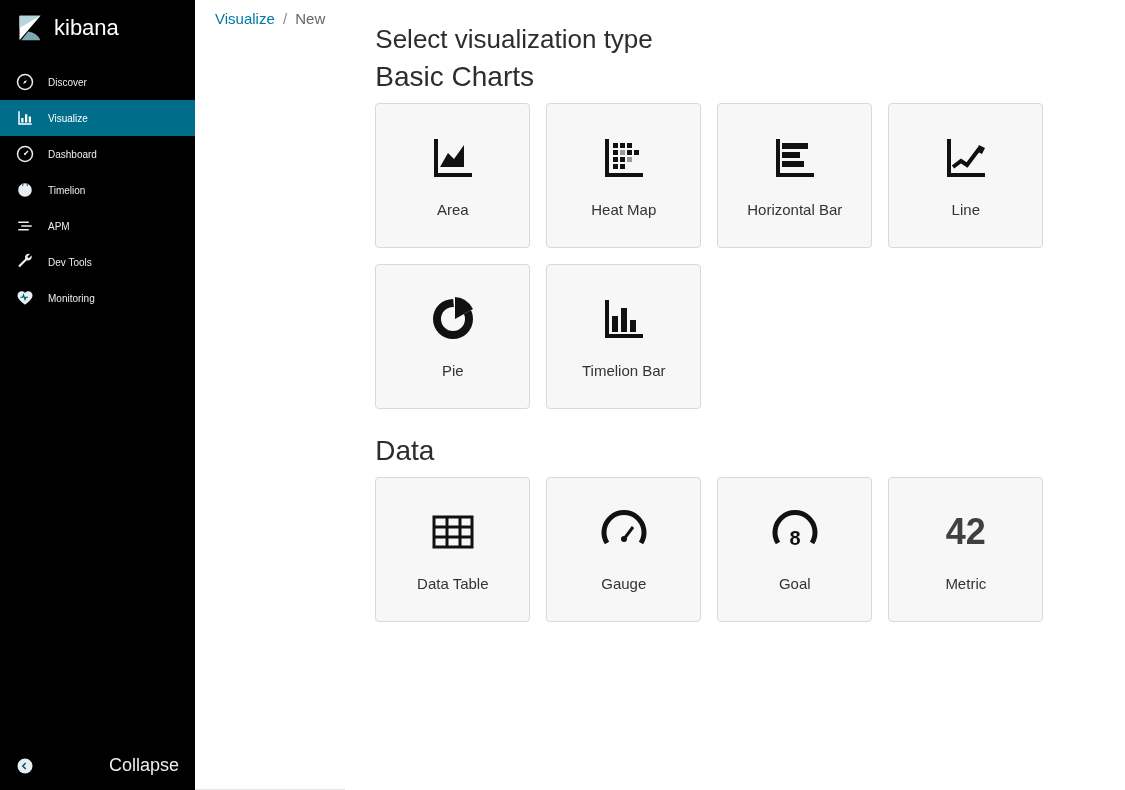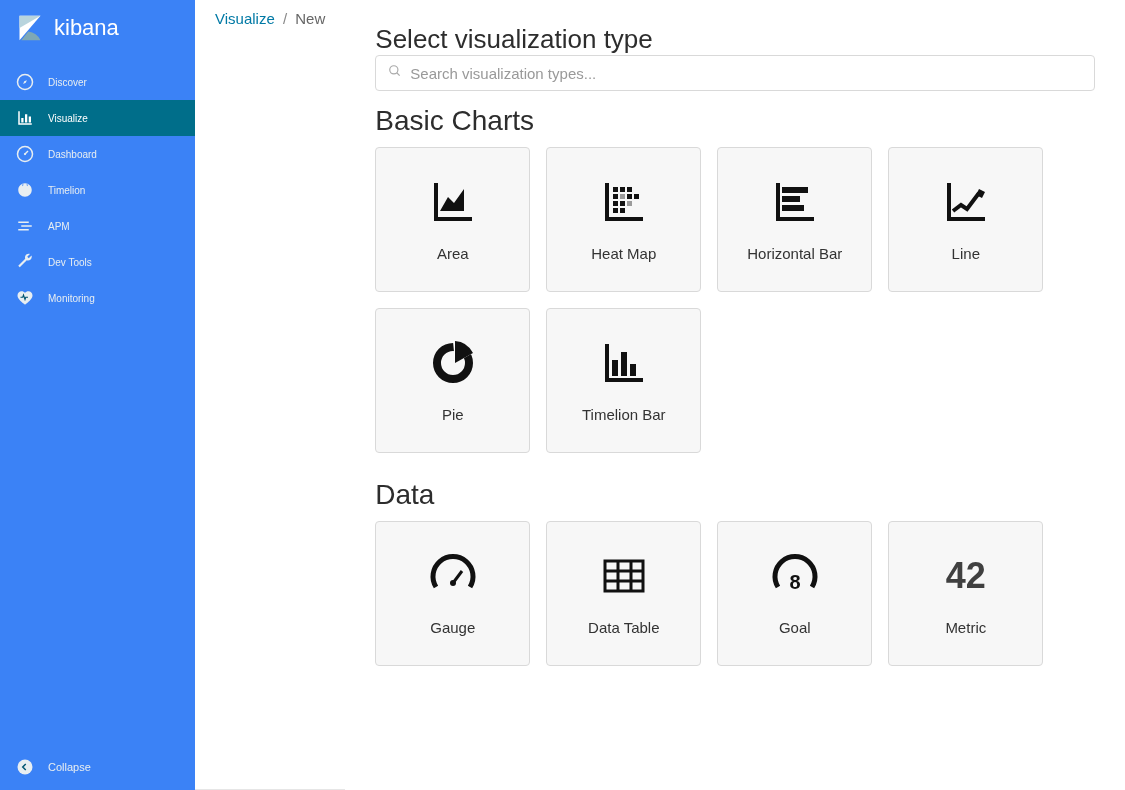--- a/index.html
+++ b/index.html
@@ -1,26 +1,26 @@
 <!DOCTYPE html>
 <html><head>
 <meta charset="utf-8">
 <style>
 * { box-sizing: border-box; margin: 0; padding: 0; }
 body { font-family: -apple-system, BlinkMacSystemFont, "Segoe UI", Helvetica, Arial, sans-serif; width: 1125px; height: 790px; overflow: hidden; background: #fff; display: flex; }
-.sidebar { width: 195px; background: #3b82f6; color: #fff; display: flex; flex-direction: column; }
+.sidebar { width: 195px; background: #000000; color: #fff; display: flex; flex-direction: column; }
 .logo-row { display: flex; align-items: center; padding: 14px 16px; gap: 10px; }
 .logo-mark { width: 28px; height: 28px; }
 .logo-text { font-size: 22px; font-weight: 400; color: #fff; }
 .nav { flex: 1; padding-top: 8px; }
 .nav-item { display: flex; align-items: center; gap: 14px; padding: 9px 16px; font-size: 10px; cursor: pointer; color: #e8eef1; }
 .nav-item.active { background: #006e8a; color: #fff; }
 .nav-icon { width: 18px; height: 18px; display: flex; align-items: center; justify-content: center; }
 .nav-icon svg { width: 18px; height: 18px; fill: currentColor; }
-.collapse-row { display: flex; align-items: center; gap: 14px; padding: 14px 16px; font-size: 11px; cursor: pointer; color: #e8eef1; border-top: none; }
+.collapse-row { display: flex; align-items: center; gap: 14px; padding: 14px 16px; font-size: 18px; cursor: pointer; color: #e8eef1; border-top: none; justify-content: space-between; }
 .main { flex: 1; display: flex; overflow: hidden; }
 .breadcrumb { padding: 10px 20px 8px 20px; font-size: 15px; border-bottom: 1px solid #e6e6e6; color: #666; }
 .breadcrumb a { color: #0079a5; text-decoration: none; }
 .breadcrumb .sep { color: #888; margin: 0 4px; }
 .content { padding: 24px 30px; overflow-y: auto; flex: 1; }
 .page-title { font-size: 26px; font-weight: 400; color: #2d2d2d; }
 .search-box { width: 100%; border: 1px solid #d9d9d9; border-radius: 4px; padding: 8px 12px; display: flex; align-items: center; gap: 8px; background: #fff; margin-bottom: 14px; }
 .search-box svg { width: 14px; height: 14px; fill: #aaa; }
 .search-box input { border: none; outline: none; font-size: 15px; flex: 1; color: #333; background: transparent; }
 .search-box input::placeholder { color: #999; }
@@ -124,27 +124,20 @@
 <div class="main">
   <div class="breadcrumb">
     <a href="#">Visualize</a>
     <span class="sep">/</span>
     <span>New</span>
   </div>
 
   <div class="content">
     <h1 class="page-title">Select visualization type</h1>
 
-    <div class="search-box">
-      <span><svg viewBox="0 0 24 24">
-            <circle cx="10" cy="10" r="7" fill="none" stroke="#aaa" stroke-width="2"></circle>
-            <path d="M20 20l-5-5" stroke="#aaa" stroke-width="2"></path>
-          </svg></span>
-      <input type="text" placeholder="Search visualization types..." style="">
-    </div>
 
     <h2 class="section-title">Basic Charts</h2>
     <div class="vis-grid">
       <div class="vis-card">
         <span class="vis-icon">
             <svg viewBox="0 0 50 50">
               <path fill="#111" d="M6 6v38h38v-4H10V6H6z"></path>
               <path fill="#111" d="M12 34l8-14 6 6 10-14v22H12z"></path>
             </svg>
           </span>
@@ -212,39 +205,39 @@
           </span>
         <span class="vis-label">Timelion Bar</span>
       </div>
     </div>
 
     <h2 class="section-title">Data</h2>
     <div class="vis-grid">
       <div class="vis-card">
         <span class="vis-icon">
             <svg viewBox="0 0 50 50">
+              <rect x="6" y="10" width="38" height="30" fill="none" stroke="#111" stroke-width="3"></rect>
+              <path stroke="#111" stroke-width="3" d="M6 20h38M6 30h38M19 10v30M32 10v30"></path>
+            </svg>
+          </span>
+        <span class="vis-label">Data Table</span>
+      </div>
+      <div class="vis-card">
+        <span class="vis-icon">
+            <svg viewBox="0 0 50 50">
               <path fill="none" stroke="#111" stroke-width="5" d="M8 36a20 20 0 1 1 34 0"></path>
               <circle cx="25" cy="32" r="3" fill="#111"></circle>
               <path stroke="#111" stroke-width="3" d="M25 32L34 20"></path>
             </svg>
           </span>
         <span class="vis-label">Gauge</span>
       </div>
       <div class="vis-card">
         <span class="vis-icon">
             <svg viewBox="0 0 50 50">
-              <rect x="6" y="10" width="38" height="30" fill="none" stroke="#111" stroke-width="3"></rect>
-              <path stroke="#111" stroke-width="3" d="M6 20h38M6 30h38M19 10v30M32 10v30"></path>
-            </svg>
-          </span>
-        <span class="vis-label">Data Table</span>
-      </div>
-      <div class="vis-card">
-        <span class="vis-icon">
-            <svg viewBox="0 0 50 50">
               <path fill="none" stroke="#111" stroke-width="5" d="M8 36a20 20 0 1 1 34 0"></path>
               <text x="25" y="38" font-size="20" font-weight="800" text-anchor="middle" fill="#111">8</text>
             </svg>
           </span>
         <span class="vis-label">Goal</span>
       </div>
       <div class="vis-card">
         <span class="vis-icon">
             <span class="vis-text-icon">42</span>
           </span>

